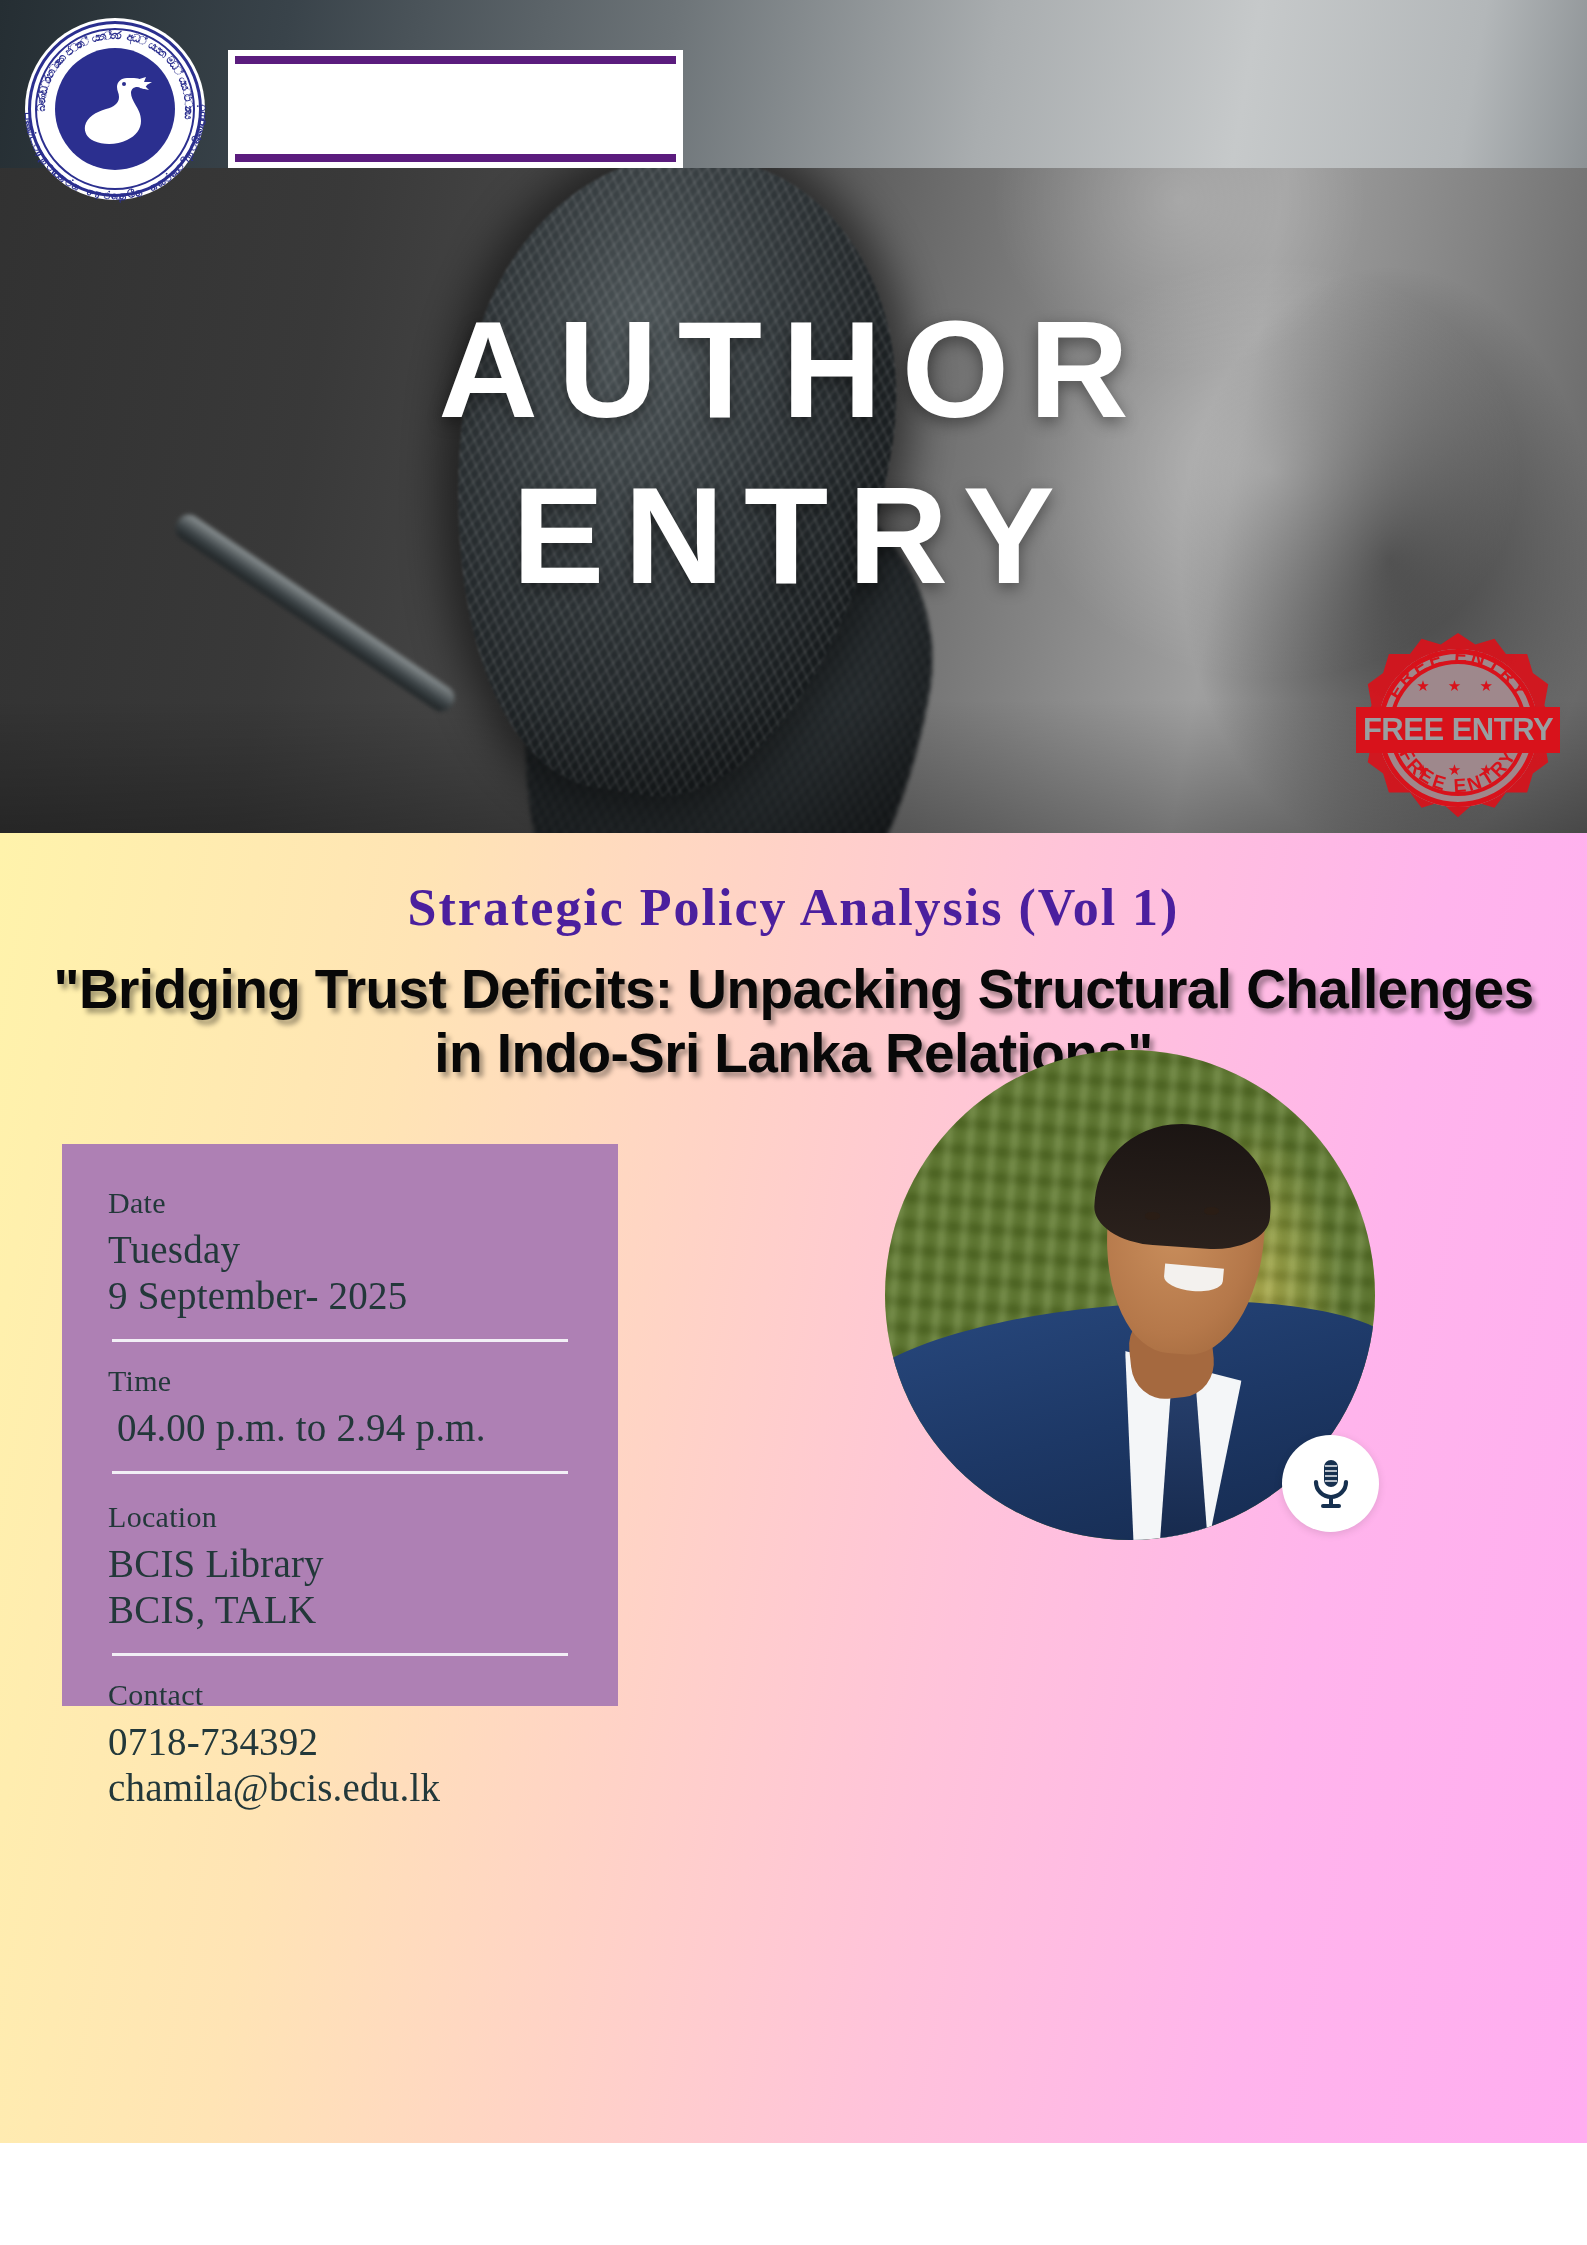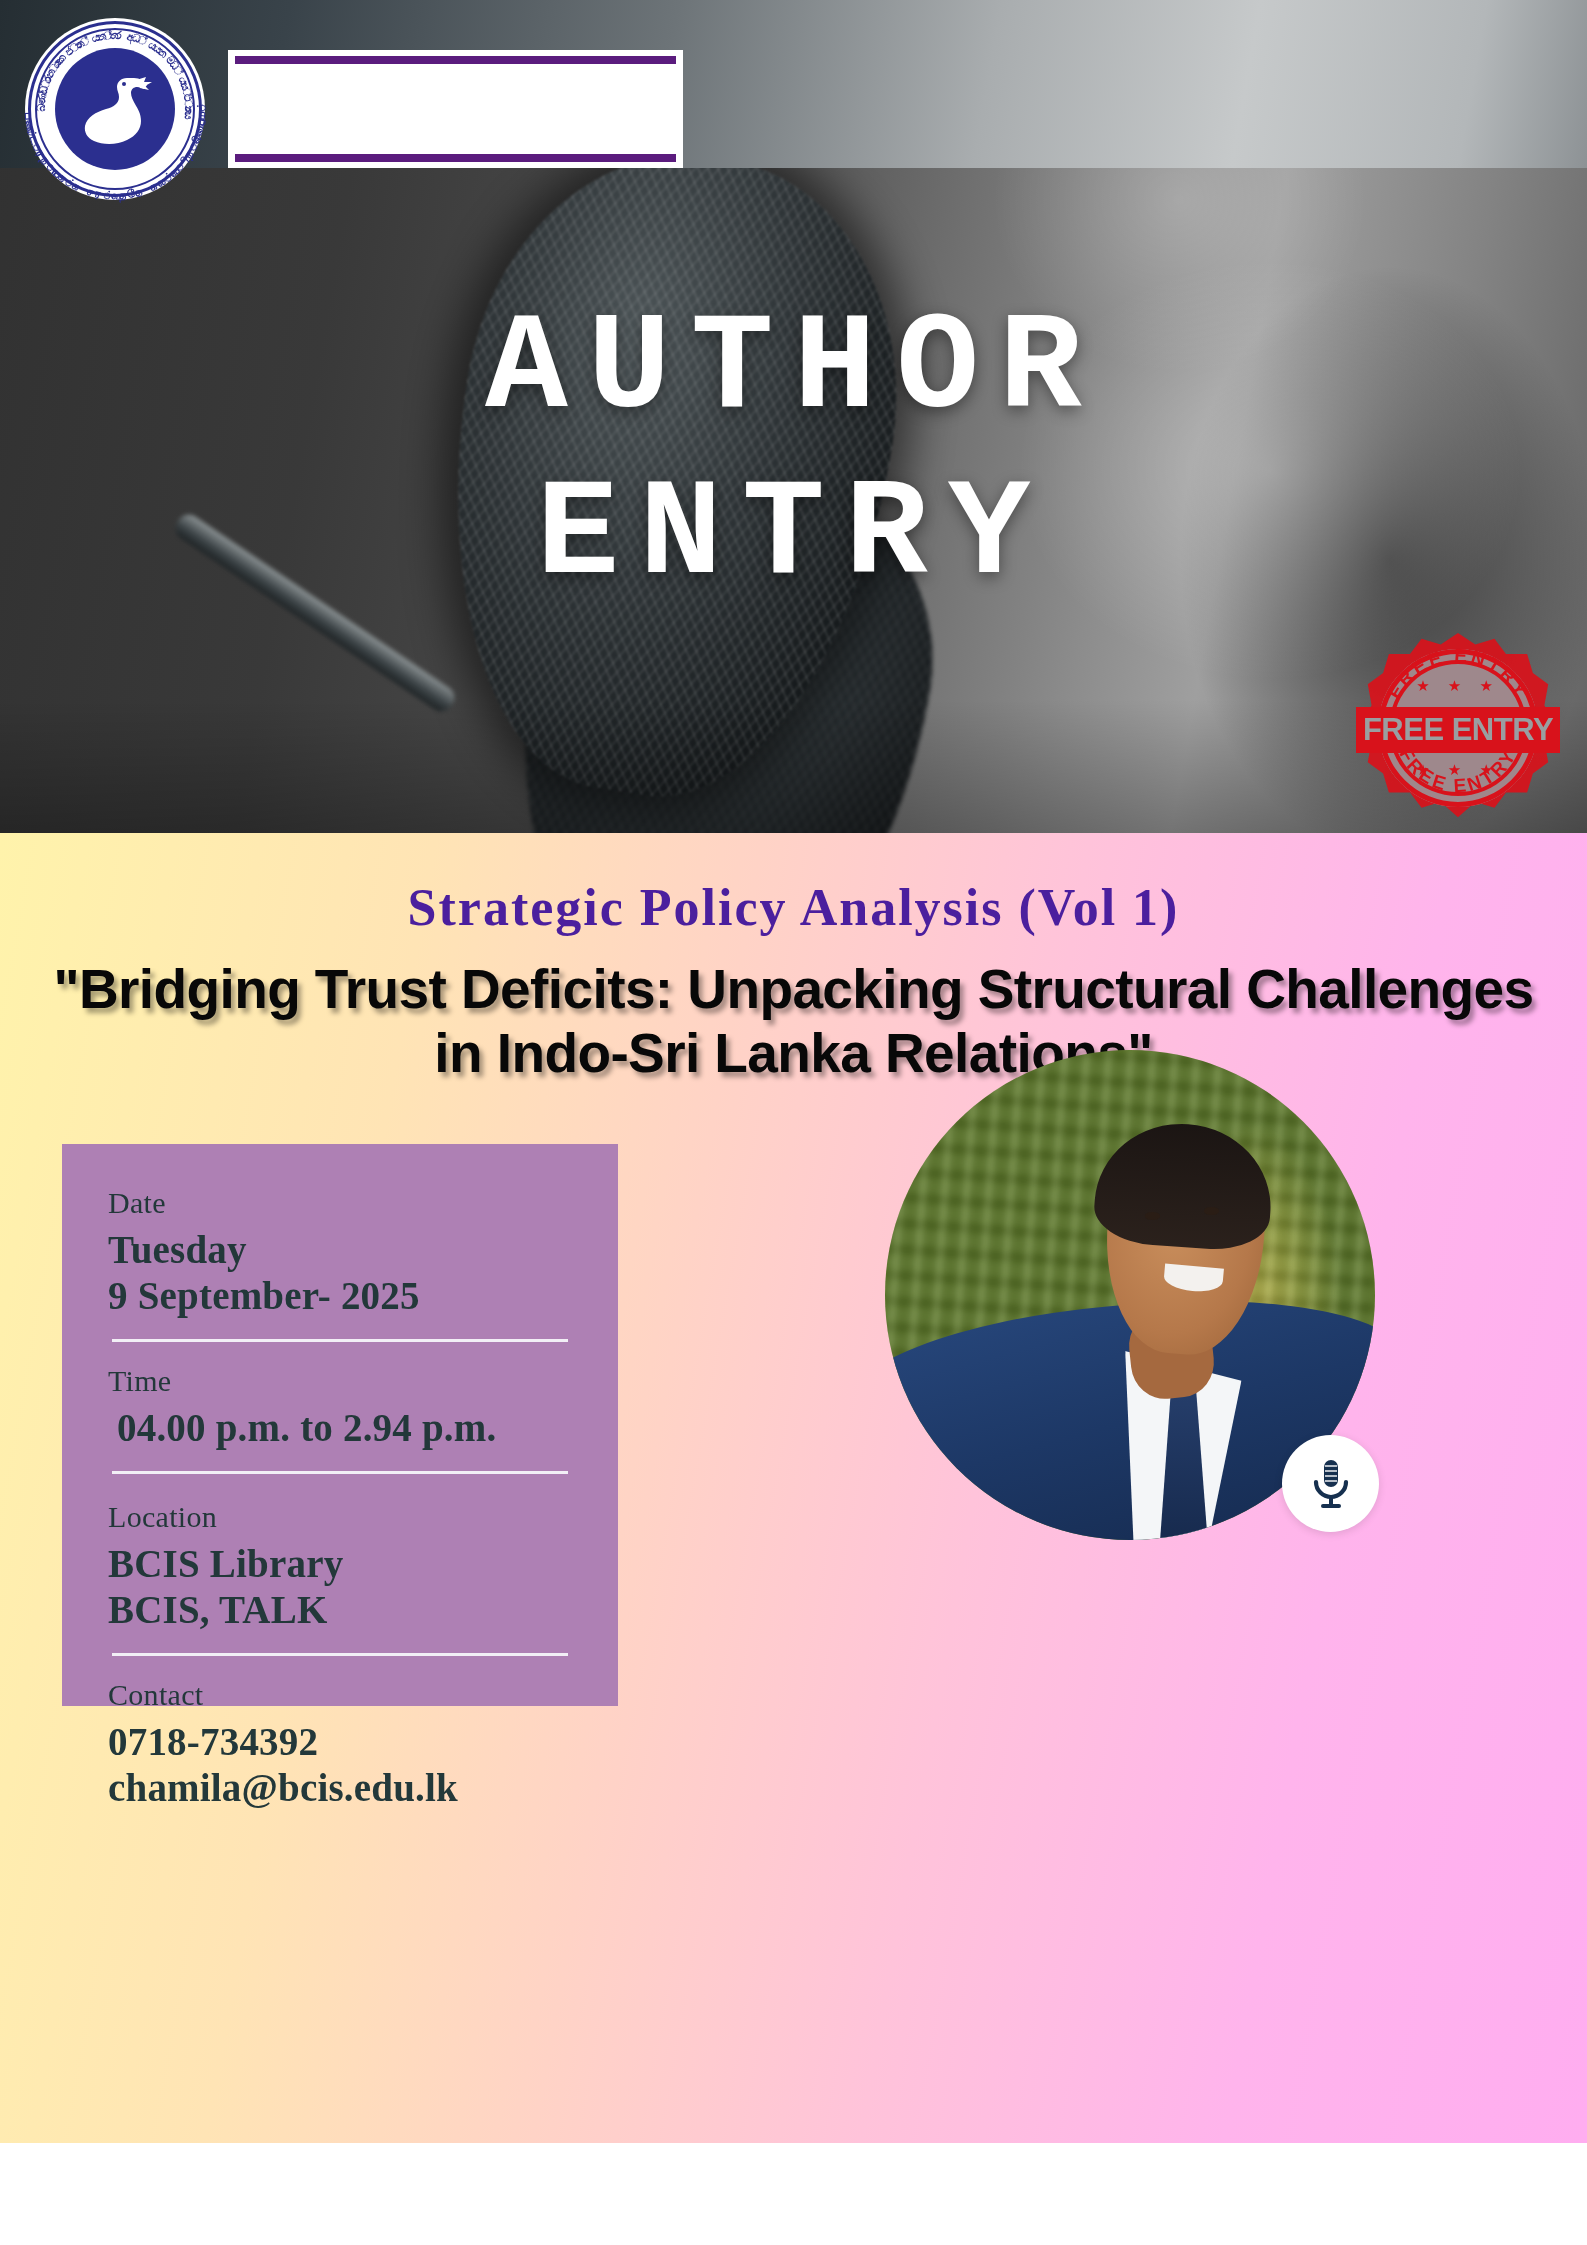--- a/index.html
+++ b/index.html
@@ -64,21 +64,20 @@
   .hero-topstrip{
     position:absolute;left:0;top:0;width:1587px;height:168px;
     background:linear-gradient(100deg,#252e33 0%,#39434a 18%,#6d7478 42%,#a9adaf 62%,#c6c9ca 78%,#b3b7b9 92%,#8d9295 100%);
   }
   .hero-title{
     position:absolute;left:0;top:300px;width:1587px;
     text-align:center;color:#fff;
     font-weight:700;font-size:138px;line-height:1.0;
     letter-spacing:20px;
     text-shadow:0 5px 16px rgba(0,0,0,.42);
-    font-family:Liberation Mono, monospace;
   }
   .hero-title .l2{display:block;margin-top:28px;}
 
   
   .seal{
     position:absolute;left:25px;top:18px;width:180px;height:182px;border-radius:50%;
     background:#fff;
     display:flex;align-items:center;justify-content:center;
   }
   .seal .ring1{
@@ -162,21 +161,21 @@
 
   
   .card{
     position:absolute;left:62px;top:311px;width:556px;height:562px;
     background:#ae80b4;
     padding:36px 46px 0 46px;
     color:#23383a;
     font-family:"Liberation Serif", serif;
   }
   .card .lbl{font-size:30px;font-weight:400;margin-bottom:7px;letter-spacing:.3px;}
-  .card .val{font-size:39px;font-weight:700;line-height:1.18;letter-spacing:.2px;}
+  .card .val{font-size:39px;font-weight:400;line-height:1.18;letter-spacing:.2px;}
   .card .val.ind{padding-left:9px;}
   .card hr{
     border:none;border-top:3px solid #f2eff6;margin:20px 4px 22px 4px;
   }
   .card .sec{margin-bottom:0;margin-top:6px;}
   .card .sec.loc{margin-top:26px;}
   .card .sec.ct{margin-top:6px;}
 
   
   .photo-wrap{

